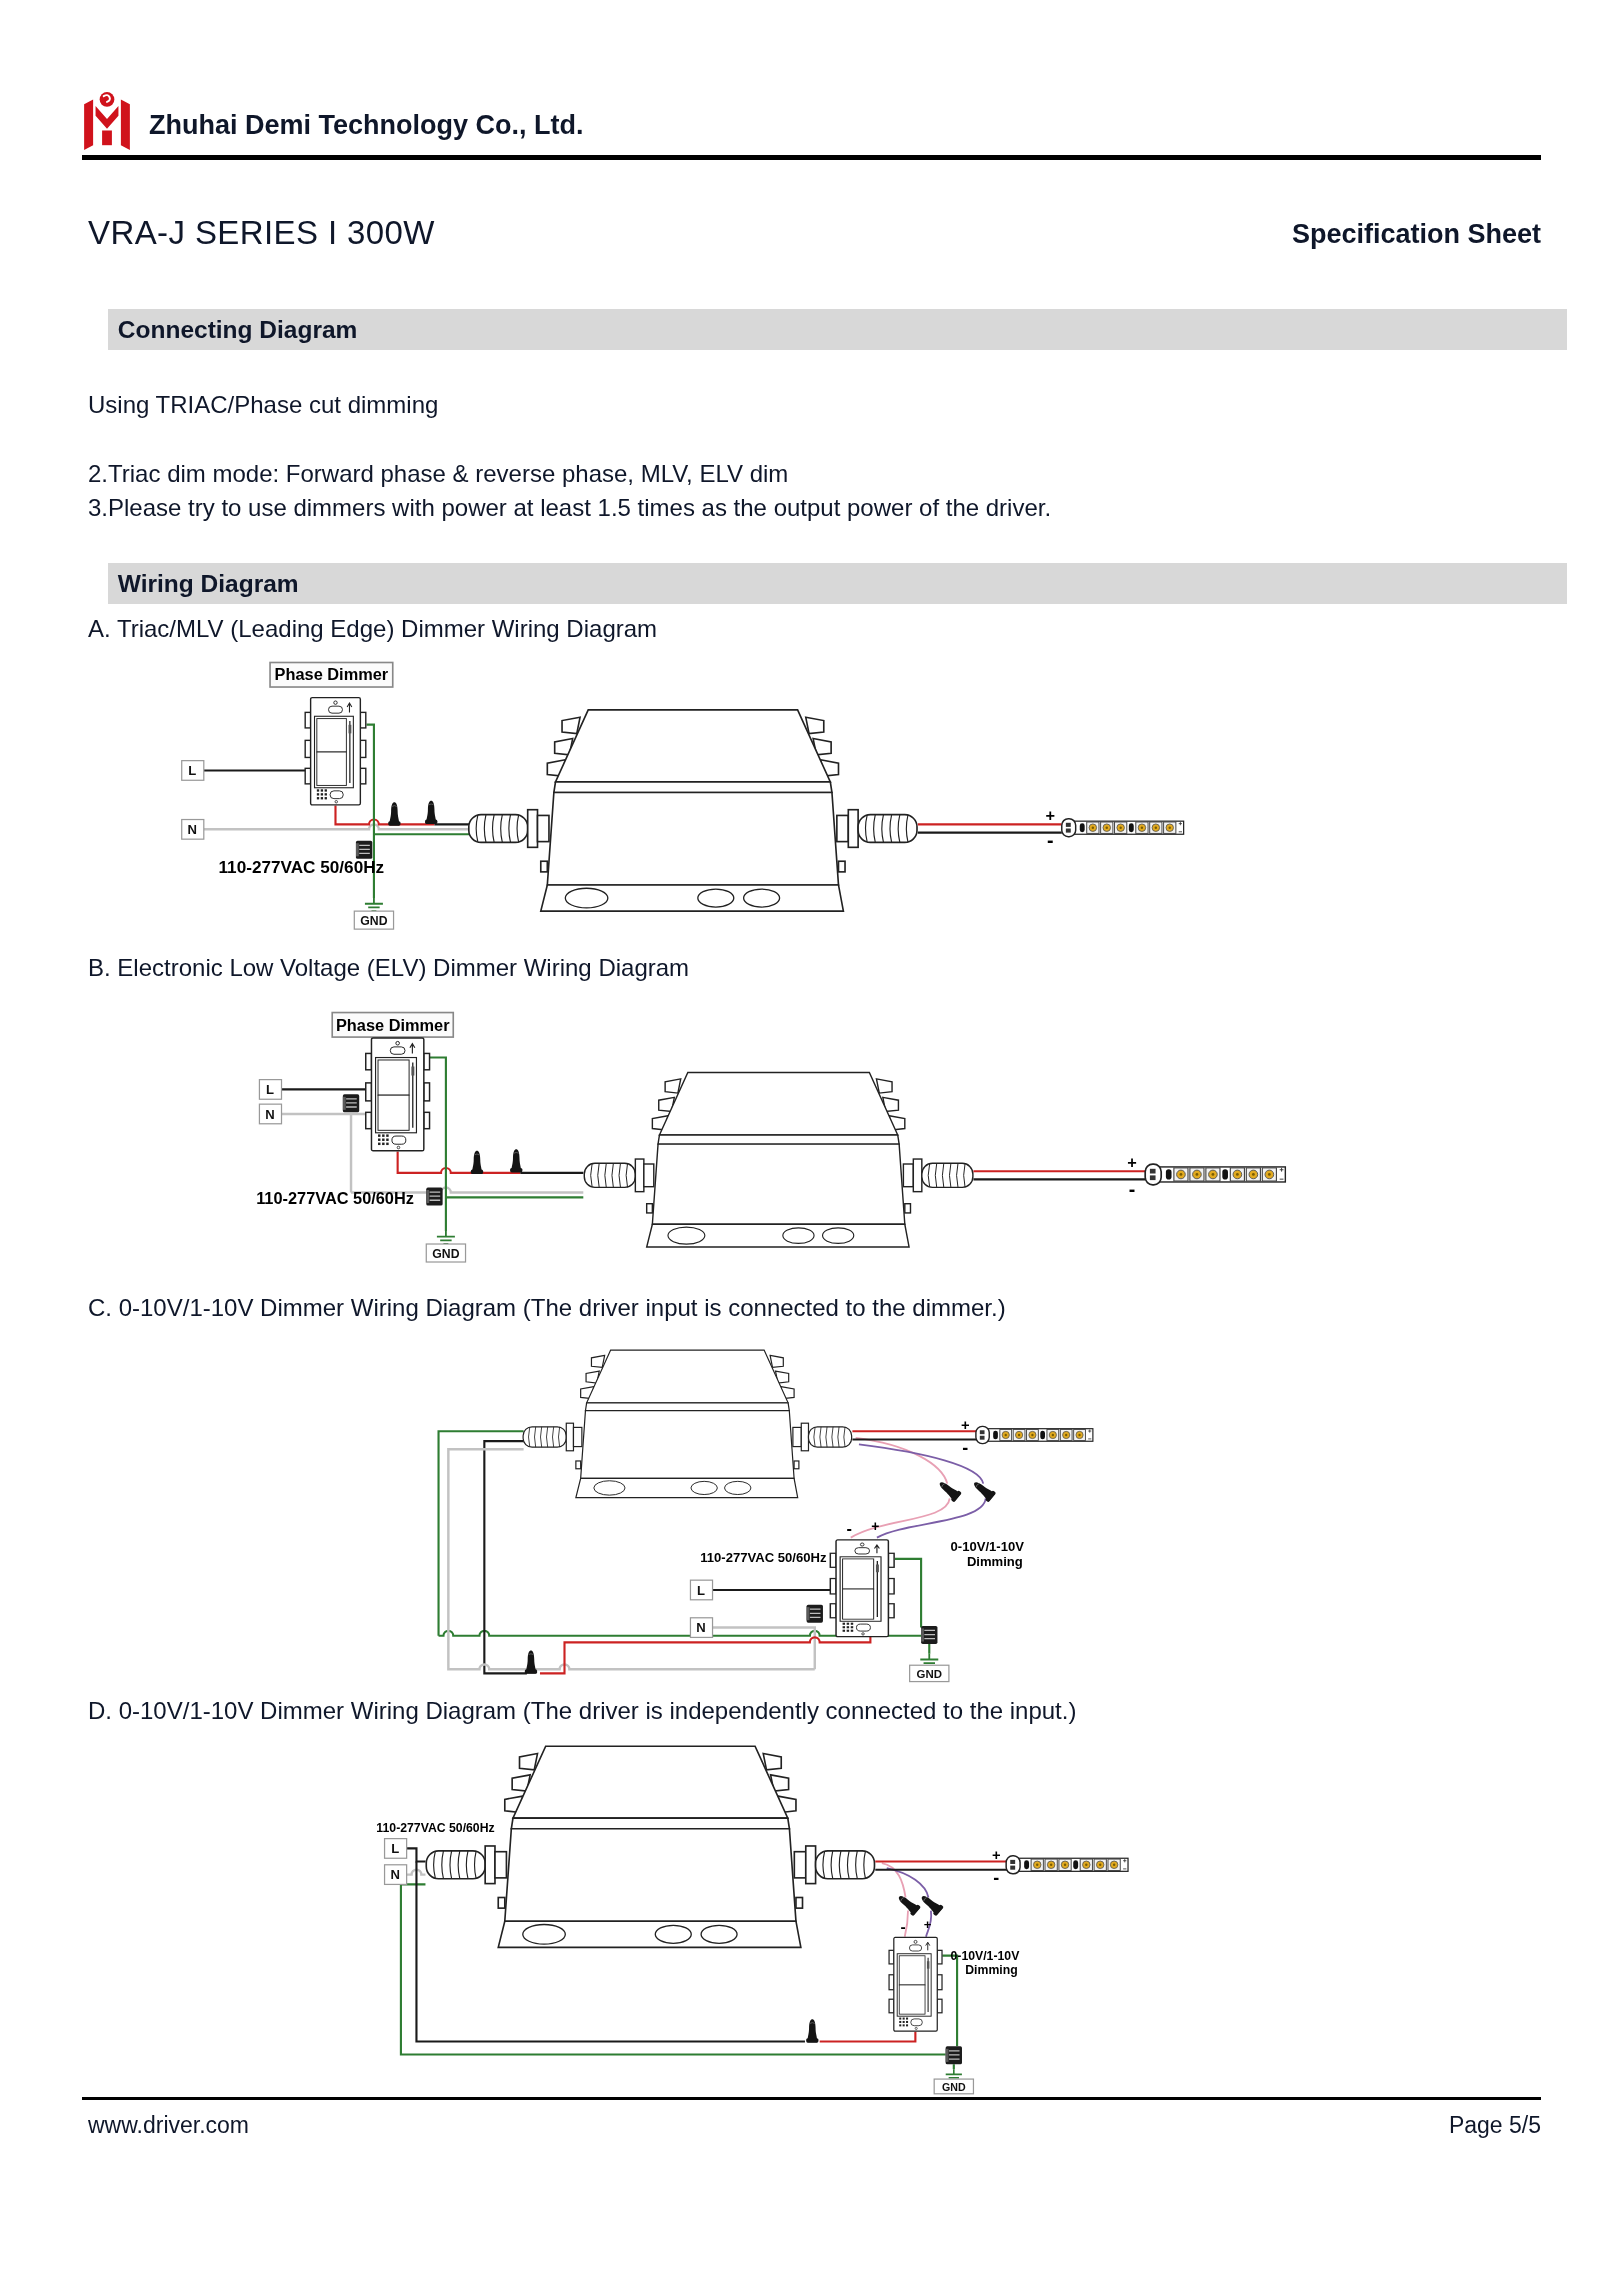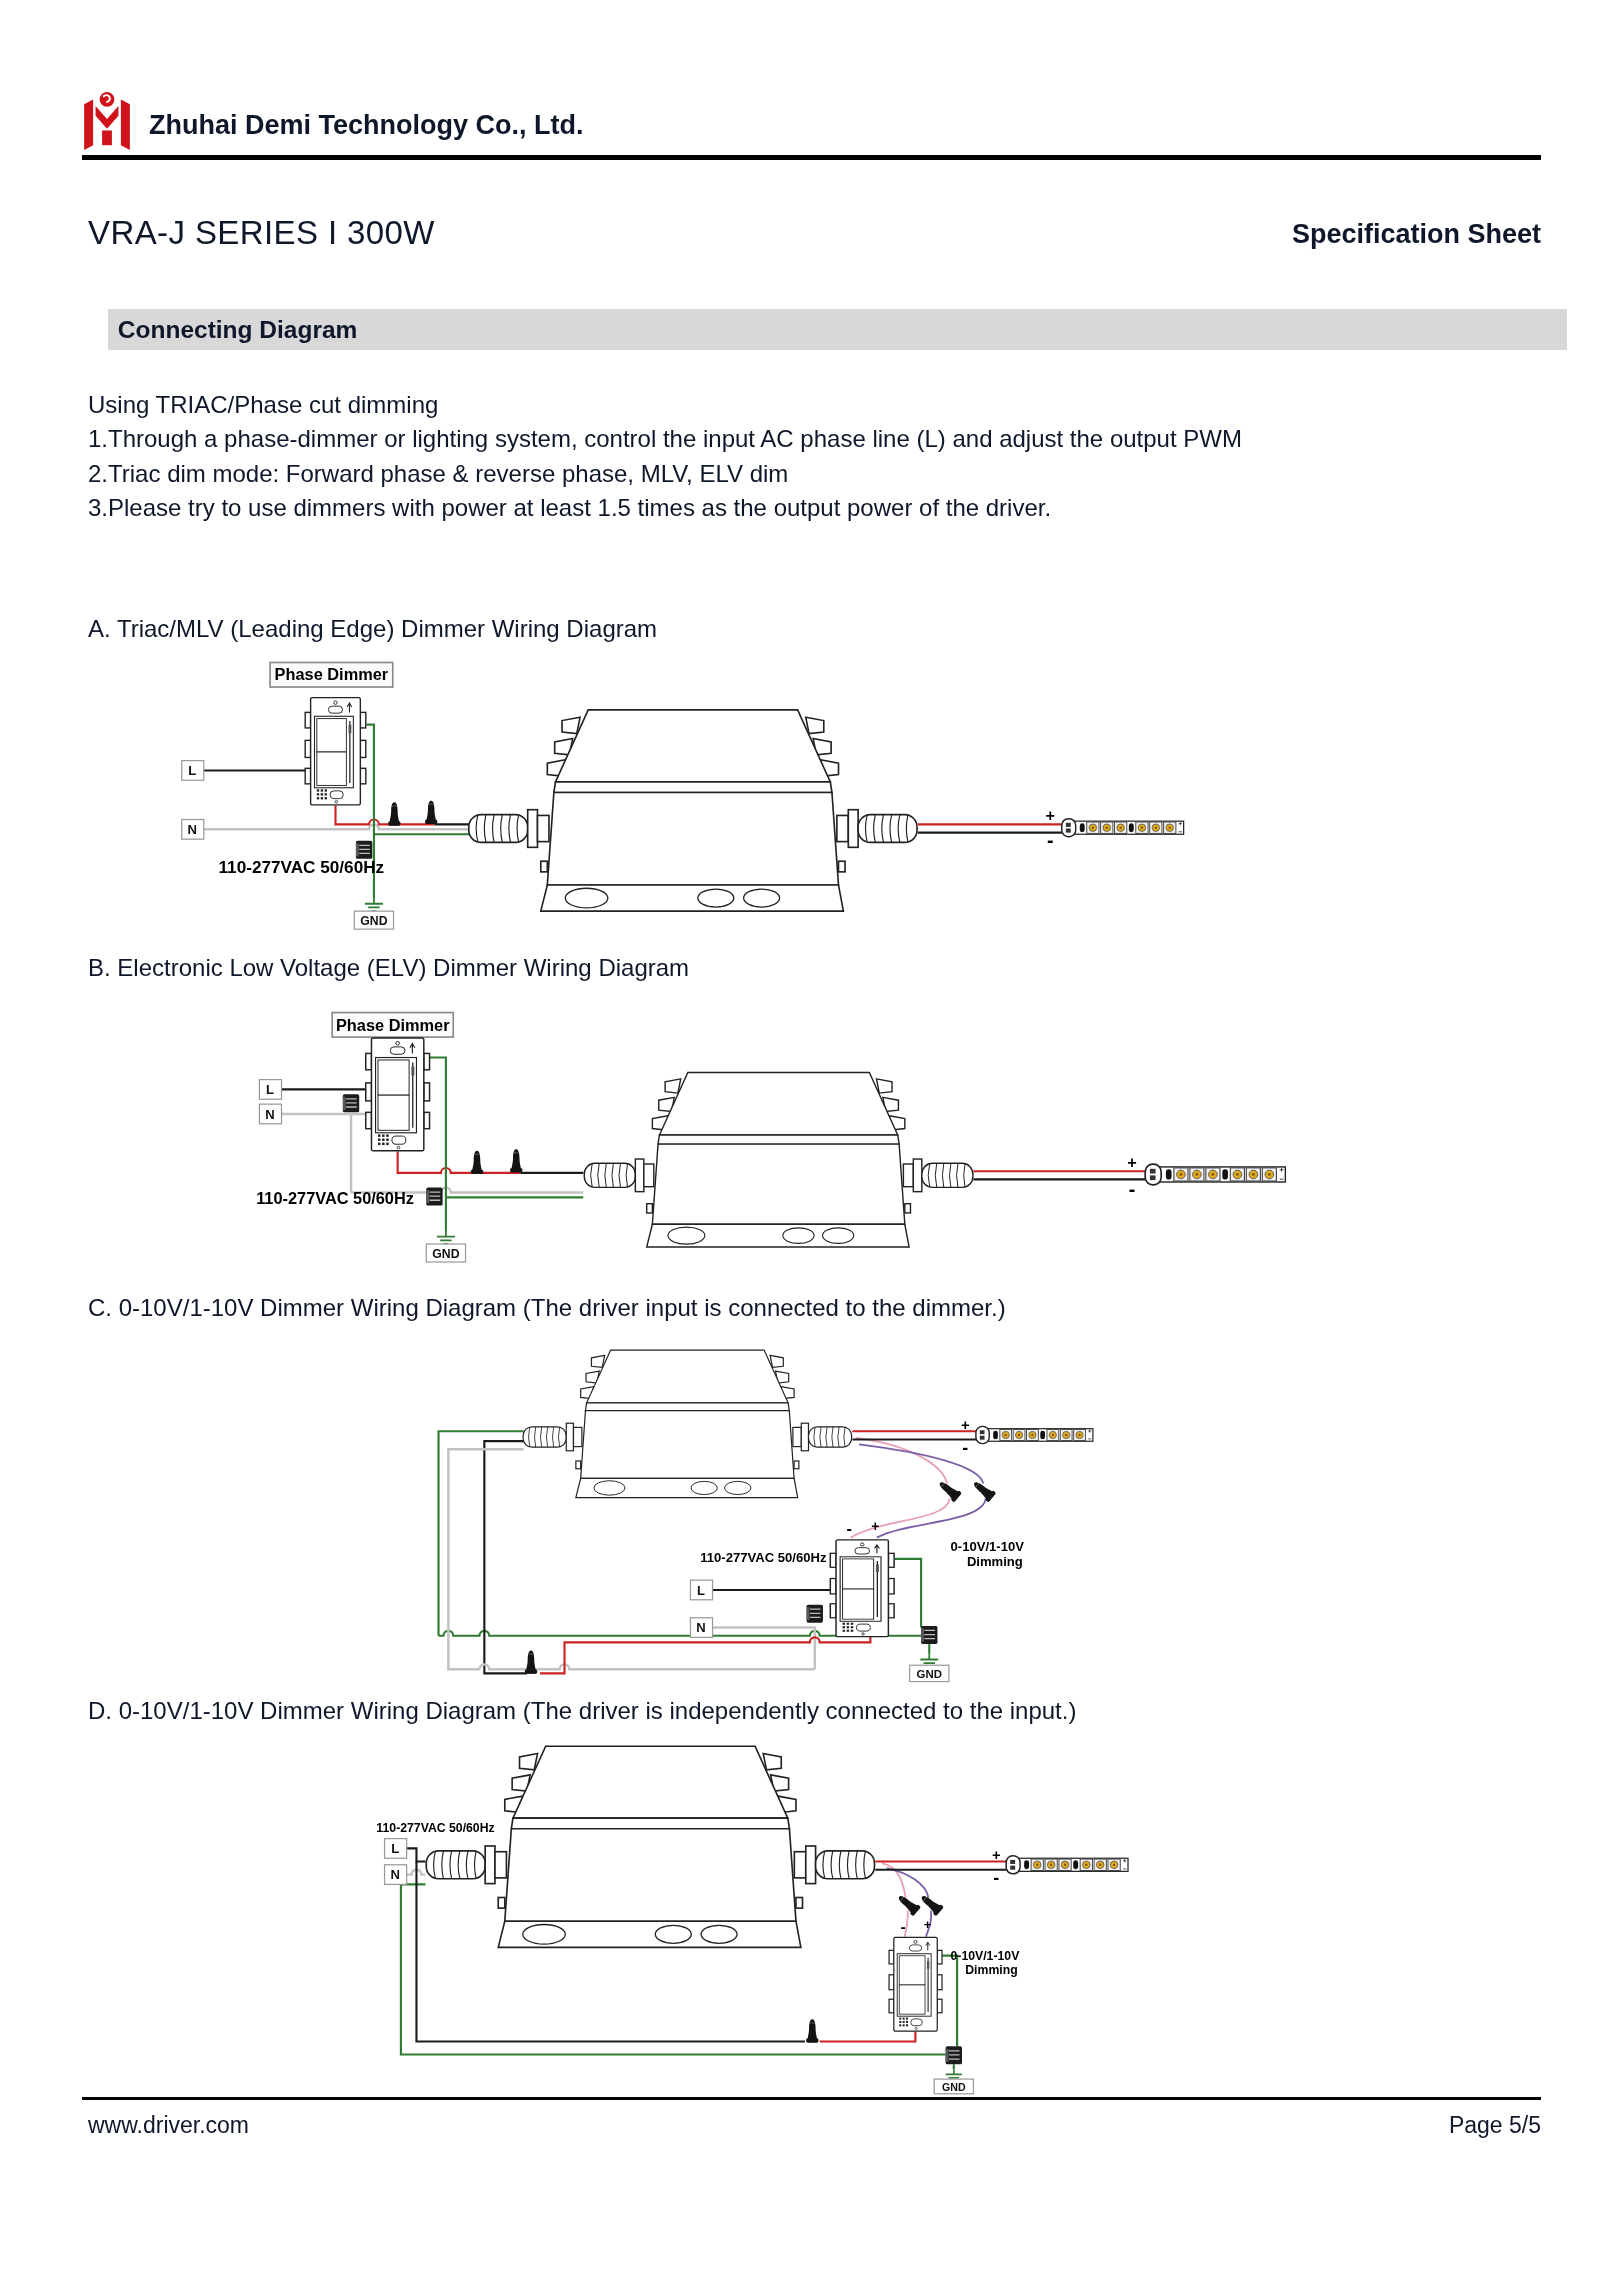--- a/index.html
+++ b/index.html
@@ -38,23 +38,23 @@
     </g>
     <path d="M30,10 q5,-3 7,1 q2,4 -3,6" stroke="#fff" stroke-width="2.4" fill="none" stroke-linecap="round"></path>
   </svg>
   <div class="abs company-name">Zhuhai Demi Technology Co., Ltd.</div>
   <div class="abs rule-top"></div>
   <div class="abs doc-title">VRA-J SERIES I 300W</div>
   <div class="abs doc-type">Specification Sheet</div>
 
   <div class="abs section-bar bar-connecting">Connecting Diagram</div>
   <div class="abs note" style="top:391px">Using TRIAC/Phase cut dimming</div>
-  <div class="abs note" style="top:425px">1.Through a phase-dimmer or lighting system, control the input AC phase line (L) and adjust the output PWM</div>
   <div class="abs note" style="top:460px">2.Triac dim mode: Forward phase &amp; reverse phase, MLV, ELV dim</div>
   <div class="abs note" style="top:494px">3.Please try to use dimmers with power at least 1.5 times as the output power of the driver.</div>
+  <div class="abs section-bar bar-wiring">Wiring Diagram</div>
 
   <div class="abs diag-heading" style="top:615px">A. Triac/MLV (Leading Edge) Dimmer Wiring Diagram</div>
   <div class="abs diag-heading" style="top:954px">B. Electronic Low Voltage (ELV) Dimmer Wiring Diagram</div>
   <div class="abs diag-heading" style="top:1294px">C. 0-10V/1-10V Dimmer Wiring Diagram (The driver input is connected to the dimmer.)</div>
   <div class="abs diag-heading" style="top:1697px">D. 0-10V/1-10V Dimmer Wiring Diagram (The driver is independently connected to the input.)</div>
 
   <svg class="abs" style="left:0;top:0" width="1623" height="2295" viewBox="0 0 1984 2806">
     <defs>
 
       <g id="drv" fill="#fff" stroke="#222" stroke-width="2">

